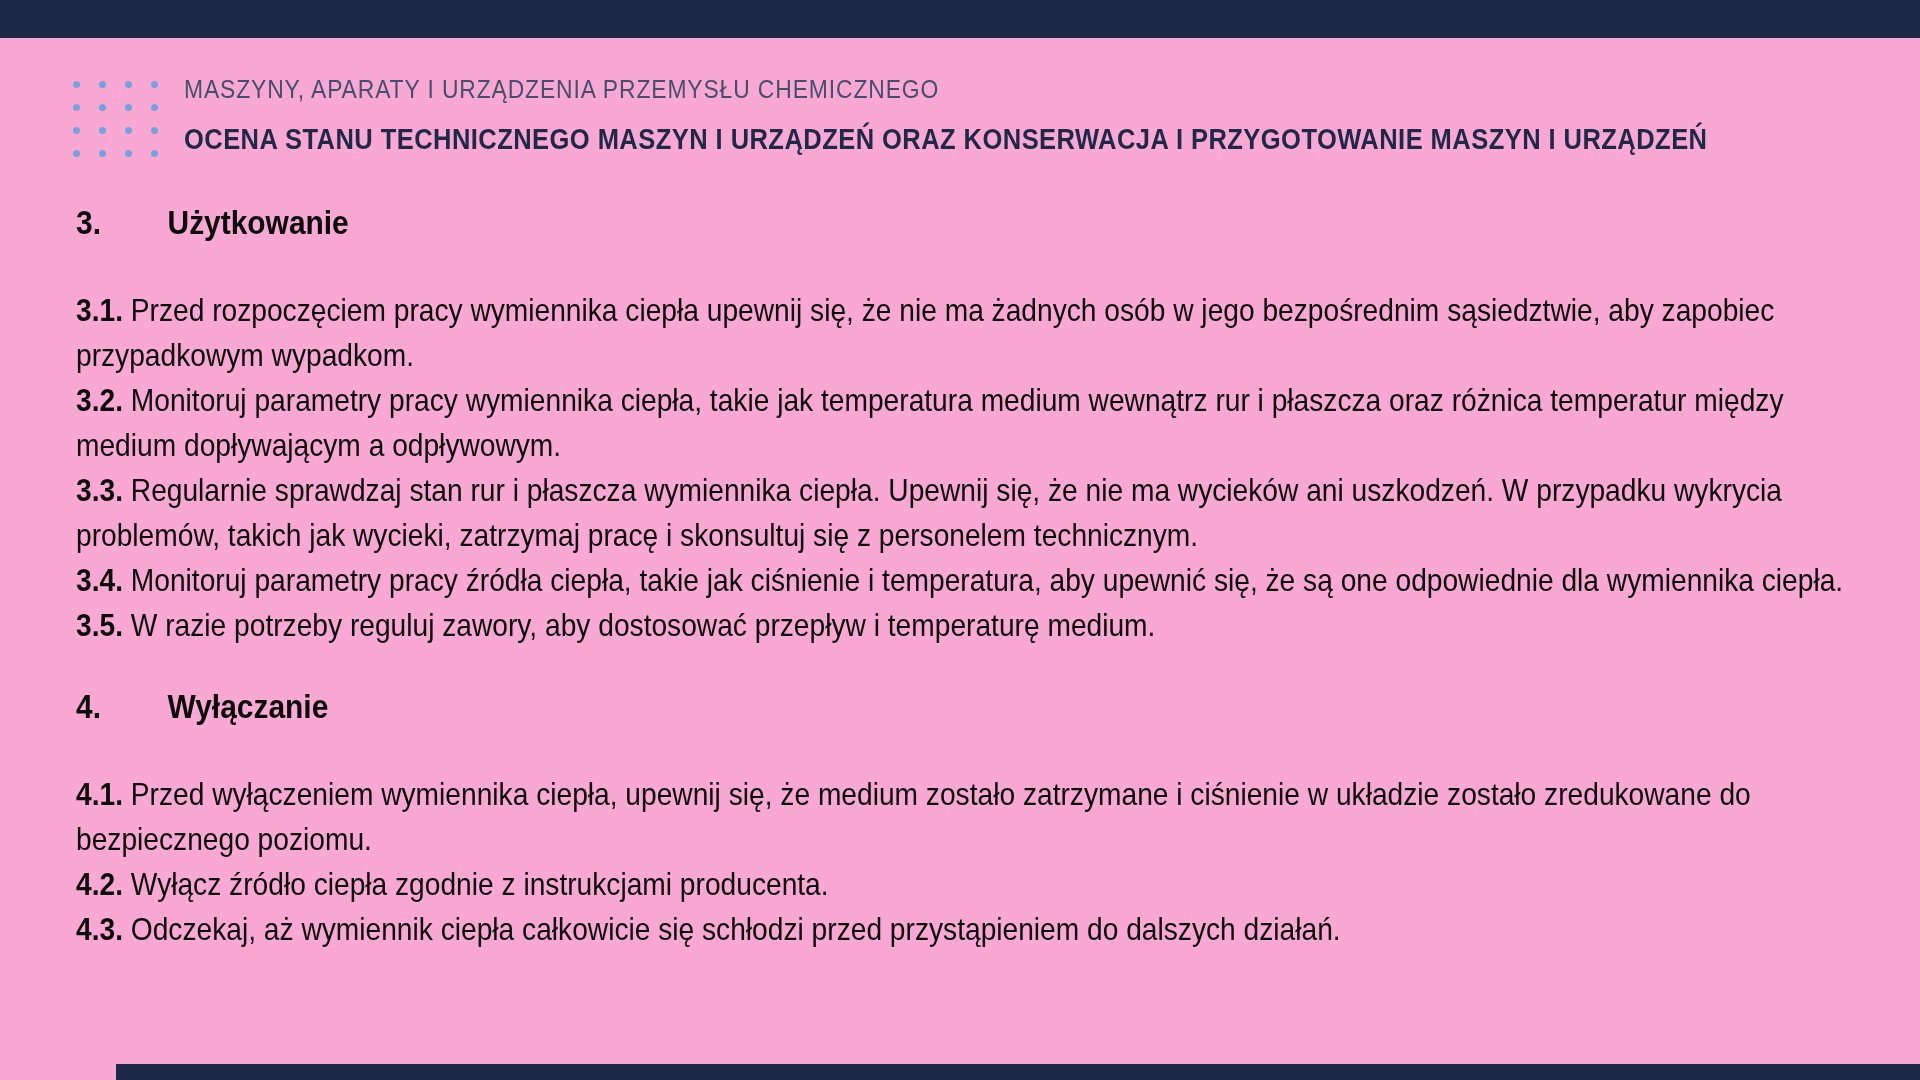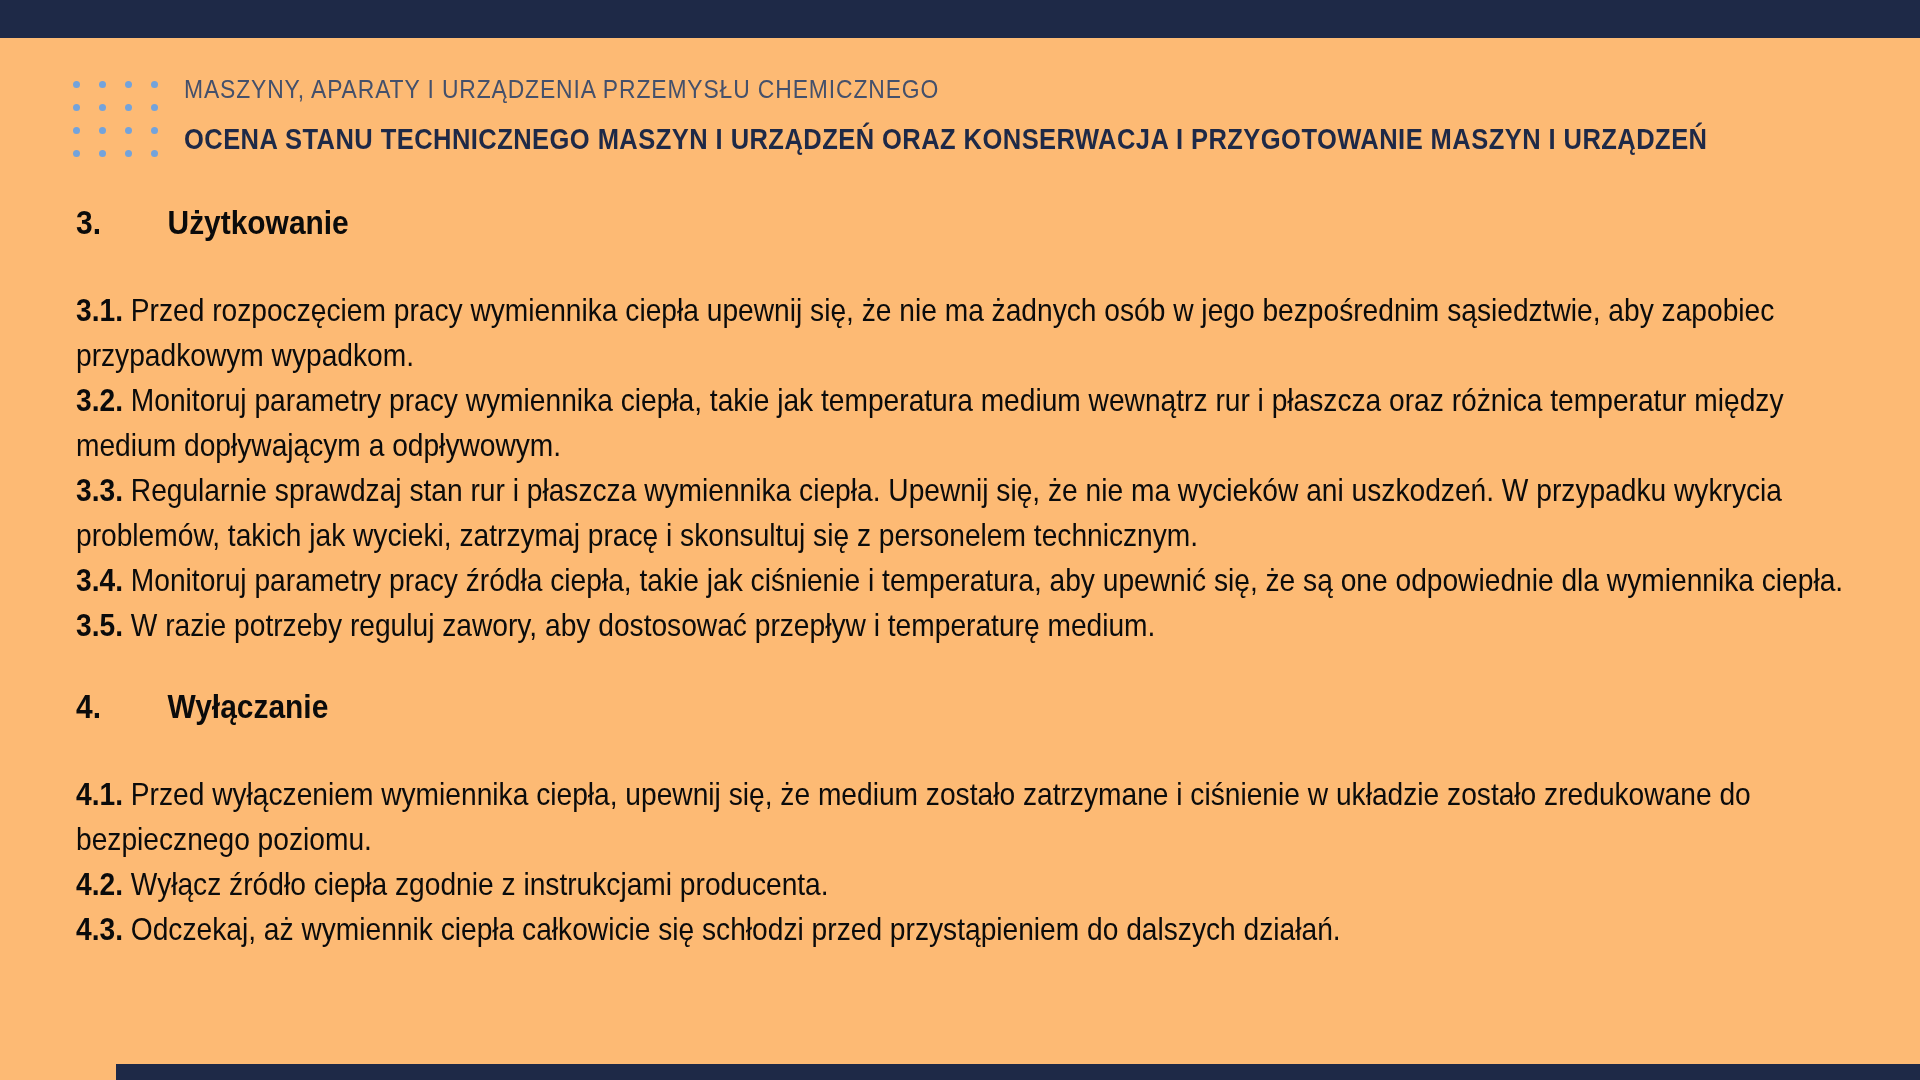--- a/index.html
+++ b/index.html
@@ -1,19 +1,19 @@
 <!DOCTYPE html>
 <html><head>
 <meta charset="utf-8">
 <style>
   html,body{margin:0;padding:0;background:#ffffff;}
   .slide{
     position:relative;
     width:1920px;height:1080px;
-    background:#fdba74;
+    background:#f9a8d4;
     overflow:hidden;
     font-family:"Liberation Sans",sans-serif;
     color:#111111;
   }
   .topbar{
     position:absolute;left:0;top:0;width:1920px;height:38px;
     background:#1e2947;
   }
   .bottombar{
     position:absolute;left:116px;right:0;bottom:0;height:16px;

